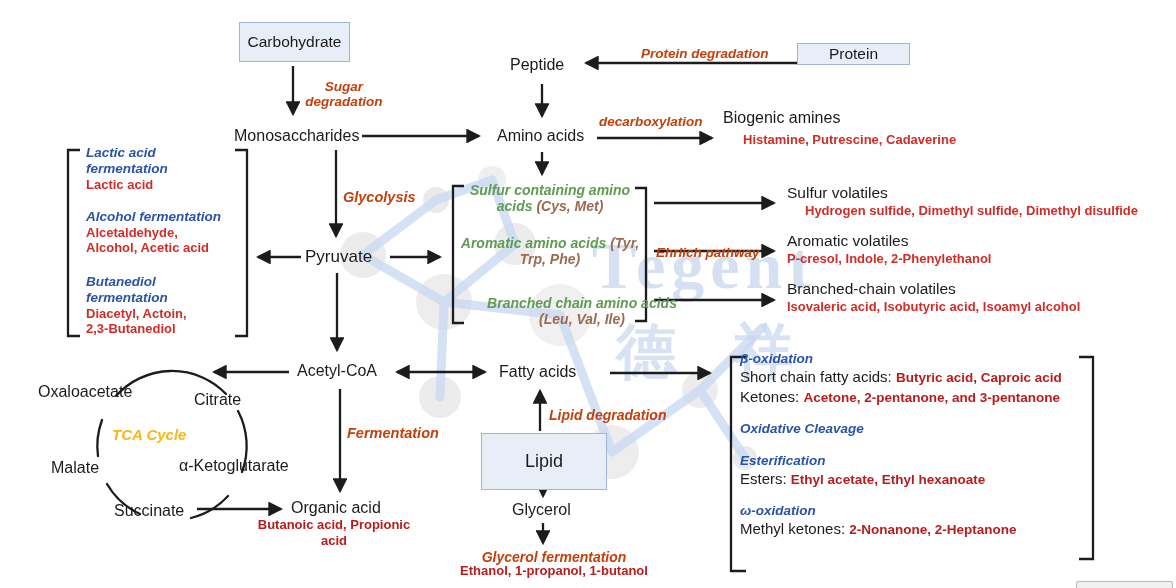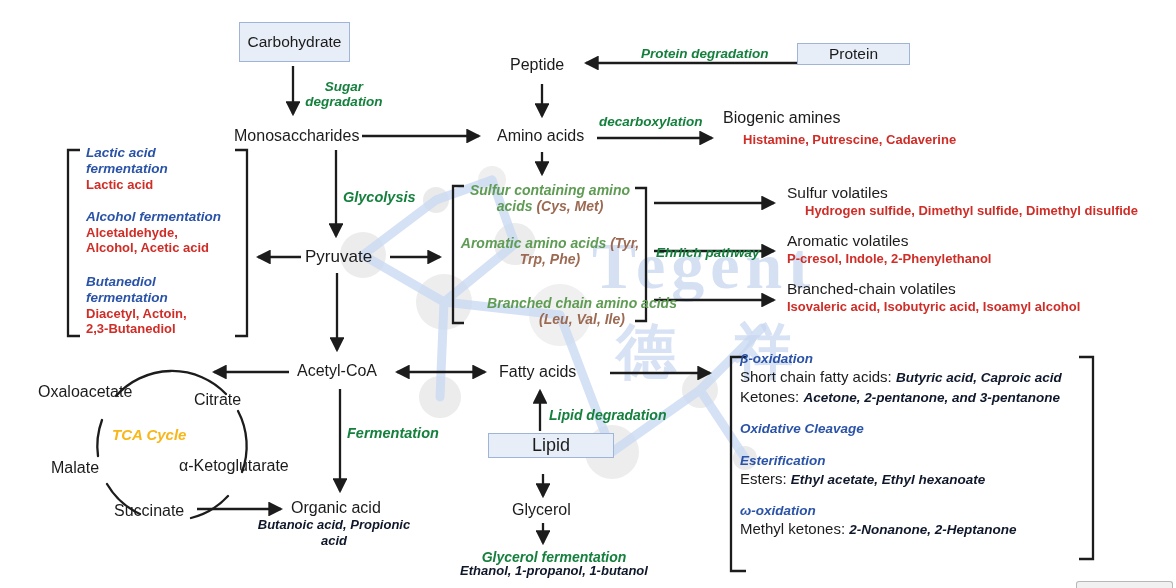--- a/index.html
+++ b/index.html
@@ -7,22 +7,22 @@
          font-family:"Liberation Sans",sans-serif;}
   #stage *{box-sizing:border-box;}
   svg{position:absolute;left:0;top:0;}
   .layer{position:absolute;left:0;top:0;width:1176px;height:588px;}
 
   .node{position:absolute;font-size:16px;color:#1b1b1b;white-space:nowrap;}
   .bigbox{position:absolute;background:#E8EEF8;border:1.6px solid #9FB4D8;
           display:flex;align-items:center;justify-content:center;
           font-size:15.5px;color:#1b1b1b;}
   .proc{position:absolute;font-style:italic;font-weight:bold;font-size:13.5px;
-        color:#15803d;white-space:nowrap;}
-  .red{color:#0f172a;font-weight:bold;font-size:13px;font-style:italic;}
+        color:#c2410c;white-space:nowrap;}
+  .red{color:#b91c1c;font-weight:bold;font-size:13px;}
   .pre{white-space:pre-line;}
   .ferm-group{position:absolute;left:86px;width:162px;line-height:1.18;}
   .ferm-name{font-style:italic;font-weight:bold;font-size:13.5px;color:#2A53A8;white-space:pre-line;}
   .ferm-prod{font-weight:bold;font-size:13px;color:#CF2D27;white-space:pre-line;}
   .amino{position:absolute;left:452px;width:196px;text-align:center;line-height:1.16;
          font-style:italic;font-weight:bold;font-size:14px;color:#5F9C53;}
   .amino .abbr{color:#9C6A52;}
   .vol-title{position:absolute;font-size:15.5px;color:#1b1b1b;white-space:nowrap;}
   .vol-comp{position:absolute;font-weight:bold;font-size:13px;color:#CF2D27;white-space:nowrap;}
   .tca-met{position:absolute;font-size:16px;color:#1b1b1b;white-space:nowrap;}
@@ -117,21 +117,21 @@
       <path d="M98,456 A75,75 0 0 1 102,420"></path>
     </g>
   </svg>
 
   <div class="bigbox" style="left:239px;top:22px;width:111px;height:40px;">
     <span>Carbohydrate</span>
   </div>
   <div class="bigbox" style="left:797px;top:43px;width:113px;height:22px;">
     <span>Protein</span>
   </div>
-  <div class="bigbox" style="left:481px;top:433px;width:126px;height:25px;font-size:18px;margin-left:7px;">
+  <div class="bigbox" style="left:481px;top:433px;width:126px;height:57px;font-size:18px;">
     <span>Lipid</span>
   </div>
 
   <div class="node" style="left:510px;top:56px;">Peptide</div>
   <div class="node" style="left:234px;top:127px;">Monosaccharides</div>
   <div class="node" style="left:497px;top:127px;">Amino acids</div>
   <div class="node" style="left:305px;top:247px;font-size:17px;">Pyruvate</div>
   <div class="node" style="left:297px;top:362px;">Acetyl-CoA</div>
   <div class="node" style="left:499px;top:363px;">Fatty acids</div>
   <div class="node" style="left:512px;top:501px;">Glycerol</div>

